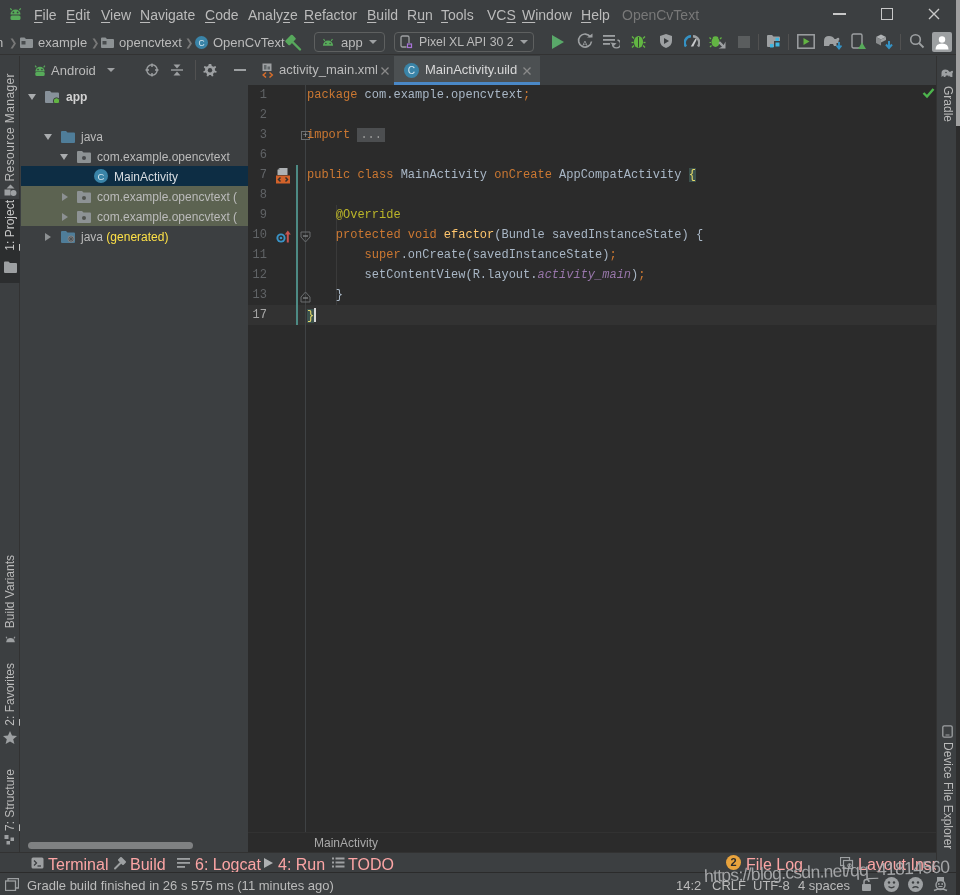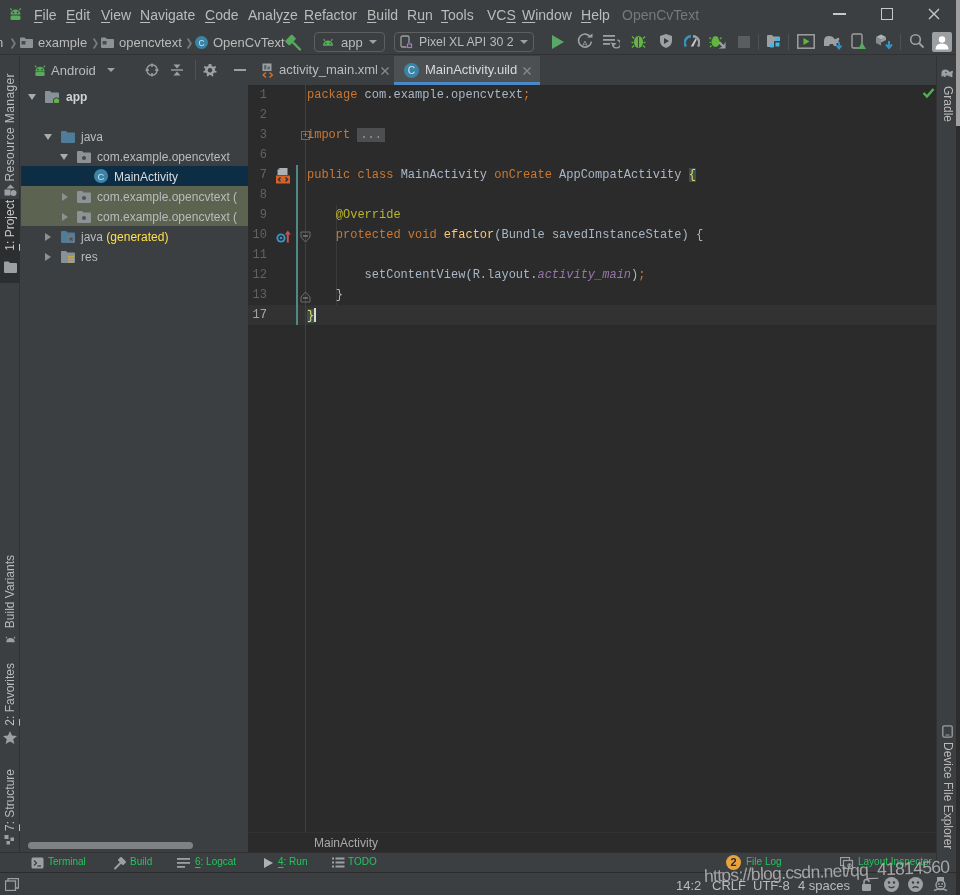--- a/index.html
+++ b/index.html
@@ -32,21 +32,21 @@
 #tabbar { position:absolute; left:248px; top:56px; width:688px; height:29px; background:#3c3f41; }
 
 #editor { position:absolute; left:248px; top:85px; width:688px; height:747px; background:#2b2b2b; }
 .lnum { position:absolute; left:0; width:19px; text-align:right; color:#606366; font-family:"Liberation Mono",monospace; font-size:12px; }
 .cl { position:absolute; left:59px; font-family:"Liberation Mono",monospace; font-size:12px; white-space:pre; color:#a9b7c6; }
 .kw { color:#cc7832; } .ann { color:#bbb529; } .mth { color:#ffc66d; } .fld { color:#9876aa; font-style:italic; }
 
 #crumbbar { position:absolute; left:248px; top:832px; width:688px; height:20px; background:#2b2b2b; border-top:1px solid #323232; }
 #toolwbar { position:absolute; left:0; top:852px; width:960px; height:20px; background:#3c3f41; border-top:1px solid #323232; }
 #statusbar { position:absolute; left:0; top:872px; width:960px; height:23px; background:#3c3f41; border-top:1px solid #2b2b2b; }
-.bbtn { position:absolute; top:3px; font-size:10px; color:#22c55e; white-space:nowrap; }
+.bbtn { position:absolute; top:3px; font-size:16px; color:#fca5a5; white-space:nowrap; }
 .sbtxt { position:absolute; top:5px; font-size:13px; color:#bbbbbb; white-space:nowrap; }
 
 #rstripe { position:absolute; left:936px; top:56px; width:20px; height:816px; background:#3c3f41; border-left:1px solid #323232; }
 #scrollcol { position:absolute; left:956px; top:0; width:4px; height:895px; background:#2d2d2d; }
 #scrollthumb { position:absolute; left:956px; top:0; width:4px; height:126px; background:#a0a0a0; }
 #watermark { position:absolute; left:704px; top:866px; font-size:17.5px; color:rgba(172,174,176,0.92); white-space:nowrap; transform:rotate(-2.2deg); transform-origin:left center; letter-spacing:-0.7px; }
 </style>
 </head>
 <body>
 <div id="titlebar">
@@ -312,30 +312,20 @@
   </div>
   <div class="trow" style="top:170px">
     <span class="arr-r" style="left:24px"></span>
     <svg class="abs" style="left:40px;top:4px" width="15" height="13" viewBox="0 0 15 13">
         <path d="M0 2 Q0 1 1 1 L5 1 L6.5 2.5 L13 2.5 Q14 2.5 14 3.5 L14 12 Q14 13 13 13 L1 13 Q0 13 0 12 Z" fill="#4f7d99"></path>
         <circle cx="10" cy="9" r="3.4" fill="#7d8184"></circle>
         <path d="M10 6.2 L10 11.8 M7.2 9 L12.8 9 M8 7 L12 11 M12 7 L8 11" stroke="#4a4d4f" stroke-width="0.8"></path>
       </svg>
     <span class="tlabel" style="left:60px">java <span style="color:#fde047">(generated)</span></span>
   </div>
-  <div class="trow" style="top:190px">
-    <span class="arr-r" style="left:24px"></span>
-    <svg class="abs" style="left:40px;top:4px" width="15" height="13" viewBox="0 0 15 13">
-        <path d="M0 2 Q0 1 1 1 L5 1 L6.5 2.5 L13 2.5 Q14 2.5 14 3.5 L14 12 Q14 13 13 13 L1 13 Q0 13 0 12 Z" fill="#87919a"></path>
-        <rect x="7" y="6" width="6" height="1.6" fill="#c9a53f"></rect>
-        <rect x="7" y="8.5" width="6" height="1.6" fill="#c9a53f"></rect>
-        <rect x="7" y="11" width="6" height="1.6" fill="#c9a53f"></rect>
-      </svg>
-    <span class="tlabel" style="left:60px">res</span>
-  </div>
 
   <div class="abs" style="left:7px;top:786px;width:165px;height:7px;background:#7f8182;border-radius:4px"></div>
 </div>
 <div id="tabbar">
   <svg class="abs" style="left:13px;top:7px" width="15" height="15" viewBox="0 0 15 15">
     <rect x="1.5" y="0.5" width="9" height="7.5" fill="#9da0a2"></rect>
     <rect x="3" y="2" width="2.5" height="4.5" fill="#63686a"></rect>
       <rect x="6.5" y="3.5" width="2.5" height="3" fill="#63686a"></rect>
     <path d="M5 9.5 L2.2 12 L5 14.5" fill="none" stroke="#d66d2b" stroke-width="1.5"></path>
     <path d="M8.5 9.5 L11.3 12 L8.5 14.5" fill="none" stroke="#d66d2b" stroke-width="1.5"></path>
@@ -400,20 +390,21 @@
   <svg class="abs" style="left:52px;top:205px" width="11" height="13" viewBox="0 0 11 13">
       <path d="M1 12 L10 12 L10 7 L5.5 2 L1 7 Z" fill="none" stroke="#6a6d6f"></path>
       <line x1="3" y1="8" x2="8" y2="8" stroke="#9da0a2"></line>
     </svg>
 
   <div class="cl" style="top:3px"><span class="kw">package</span> com.example.opencvtext<span class="kw">;</span></div>
   <div class="cl" style="top:43px"><span class="kw">import</span> <span style="background:#4c4e50;color:#9a9a9a;padding:0 3px">...</span></div>
   <div class="cl" style="top:83px"><span class="kw">public class </span>MainActivity<span class="kw"> onCreate </span>AppCompatActivity <span style="background:#3b514d;color:#e8db69">{</span></div>
   <div class="cl" style="top:123px">    <span class="ann">@Override</span></div>
   <div class="cl" style="top:143px">    <span class="kw">protected void </span><span class="mth">efactor</span>(Bundle savedInstanceState) {</div>
+  <div class="cl" style="top:163px">        <span class="kw">super</span>.onCreate(savedInstanceState)<span class="kw">;</span></div>
   <div class="cl" style="top:183px">        setContentView(R.layout.<span class="fld">activity_main</span>)<span class="kw">;</span></div>
   <div class="cl" style="top:203px">    }</div>
   <div class="cl" style="top:223px"><span style="background:#3b514d;color:#e8db69">}</span><span style="display:inline-block;width:1.5px;height:14px;background:#d8d8d8;vertical-align:-3px"></span></div>
 
   <svg class="abs" style="left:674px;top:2px" width="13" height="12" viewBox="0 0 13 12">
       <path d="M1.5 6 L5 9.5 L11.5 2" fill="none" stroke="#4db54d" stroke-width="2.4"></path>
     </svg>
 </div>
 <div id="crumbbar">
     <div style="position:absolute;left:66px;top:3px;font-size:12px;color:#a9a9a9;">MainActivity</div>
@@ -456,20 +447,21 @@
     <rect x="3.5" y="3.5" width="9" height="8" fill="#3c3f41" stroke="#9da0a2" stroke-width="1.2"></rect>
     <circle cx="9.5" cy="8.5" r="1.8" fill="none" stroke="#9da0a2" stroke-width="1"></circle>
   </svg>
   <span class="bbtn" style="left:858px">Layout Inspector</span>
 </div>
 <div id="statusbar">
   <svg class="abs" style="left:5px;top:5px" width="14" height="13" viewBox="0 0 14 13">
     <rect x="0.5" y="3" width="10" height="9.5" fill="none" stroke="#9da0a2" stroke-width="1.3"></rect>
     <path d="M3 3 L3 0.5 L13.5 0.5 L13.5 10 L11 10" fill="none" stroke="#9da0a2" stroke-width="1.3"></path>
   </svg>
+  <span class="sbtxt" style="left:27px;font-size:13px">Gradle build finished in 26 s 575 ms (11 minutes ago)</span>
   <span class="sbtxt" style="left:676px">14:2</span>
   <span class="sbtxt" style="left:712px">CRLF</span>
   <span class="sbtxt" style="left:753px">UTF-8</span>
   <span class="sbtxt" style="left:798px">4 spaces</span>
   <svg class="abs" style="left:860px;top:5px" width="13" height="14" viewBox="0 0 13 14">
     <rect x="2" y="6" width="9" height="7" rx="1" fill="#9da0a2"></rect>
     <path d="M4 6 L4 4 Q4 1.5 6.5 1.5 Q9 1.5 9 4" fill="none" stroke="#9da0a2" stroke-width="1.5"></path>
   </svg>
   <div class="abs" style="left:884px;top:4px;width:15px;height:15px;border-radius:50%;background:#9da0a2">
     <svg width="15" height="15" viewBox="0 0 15 15">

